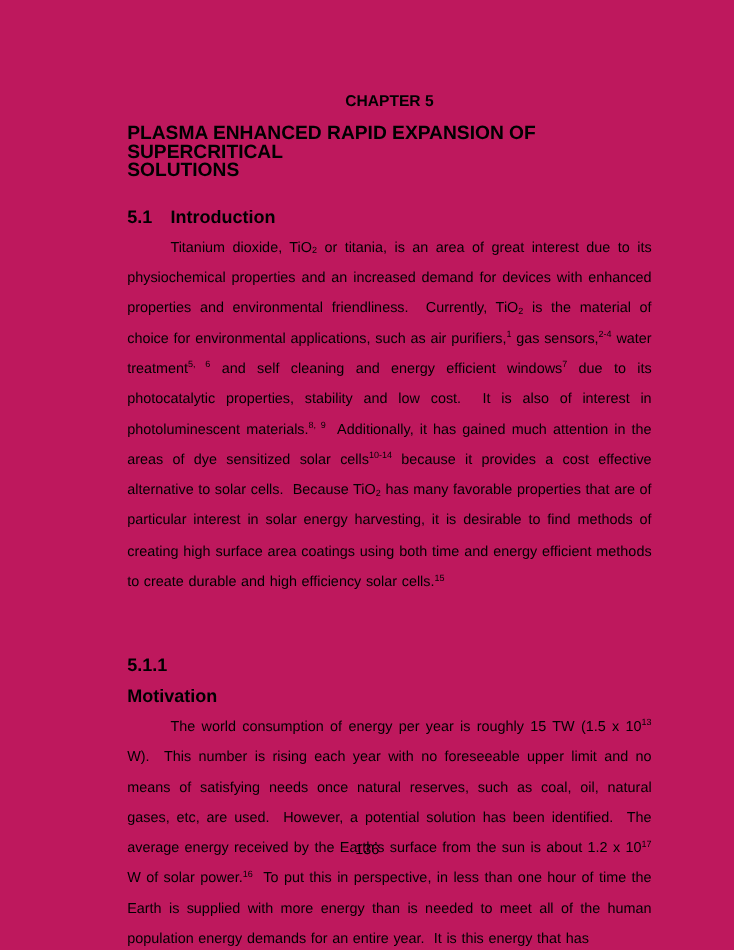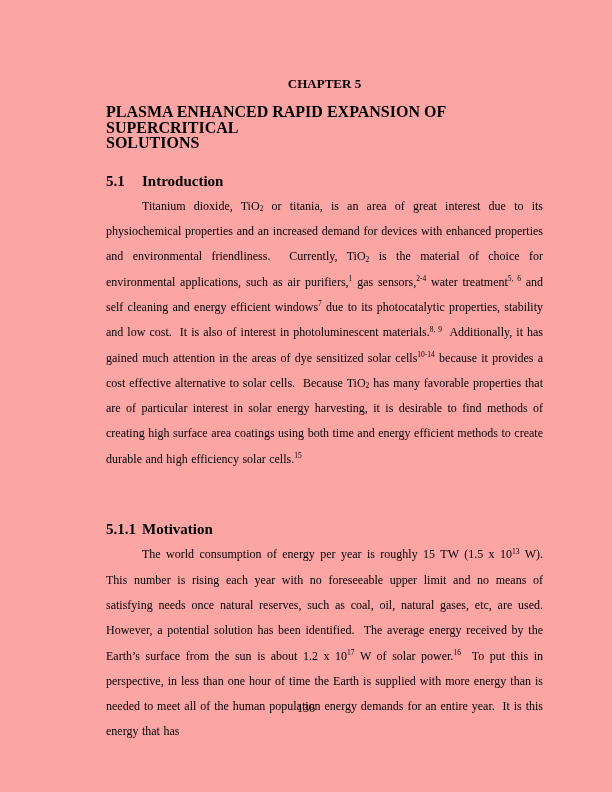--- a/index.html
+++ b/index.html
@@ -4,22 +4,22 @@
 <style>
   html, body {
     margin: 0;
     padding: 0;
     background: #e8e8e8;
   }
   .page {
     position: relative;
     width: 612px;
     height: 792px;
-    background: #fca5a5;
-    font-family: Liberation Serif, serif;
+    background: #be185d;
+    font-family: Liberation Sans, sans-serif;
     color: #000000;
     overflow: hidden;
     margin: 0 auto;
   }
   .content {
     position: absolute;
     left: 106px;
     top: 0;
     width: 437px;
   }
@@ -41,20 +41,21 @@
     display: flex;
     font-size: 15px;
     line-height: 25.3px;
     font-weight: 700;
   }
   .section-heading.first {
     margin-top: 18px;
   }
   .section-heading.second {
     margin-top: 45px;
+    flex-direction: column;
   }
   .section-number {
     min-width: 36px;
     flex: 0 0 auto;
   }
   .para {
     margin: 0;
     font-size: 12px;
     line-height: 25.3px;
     text-align: justify;

